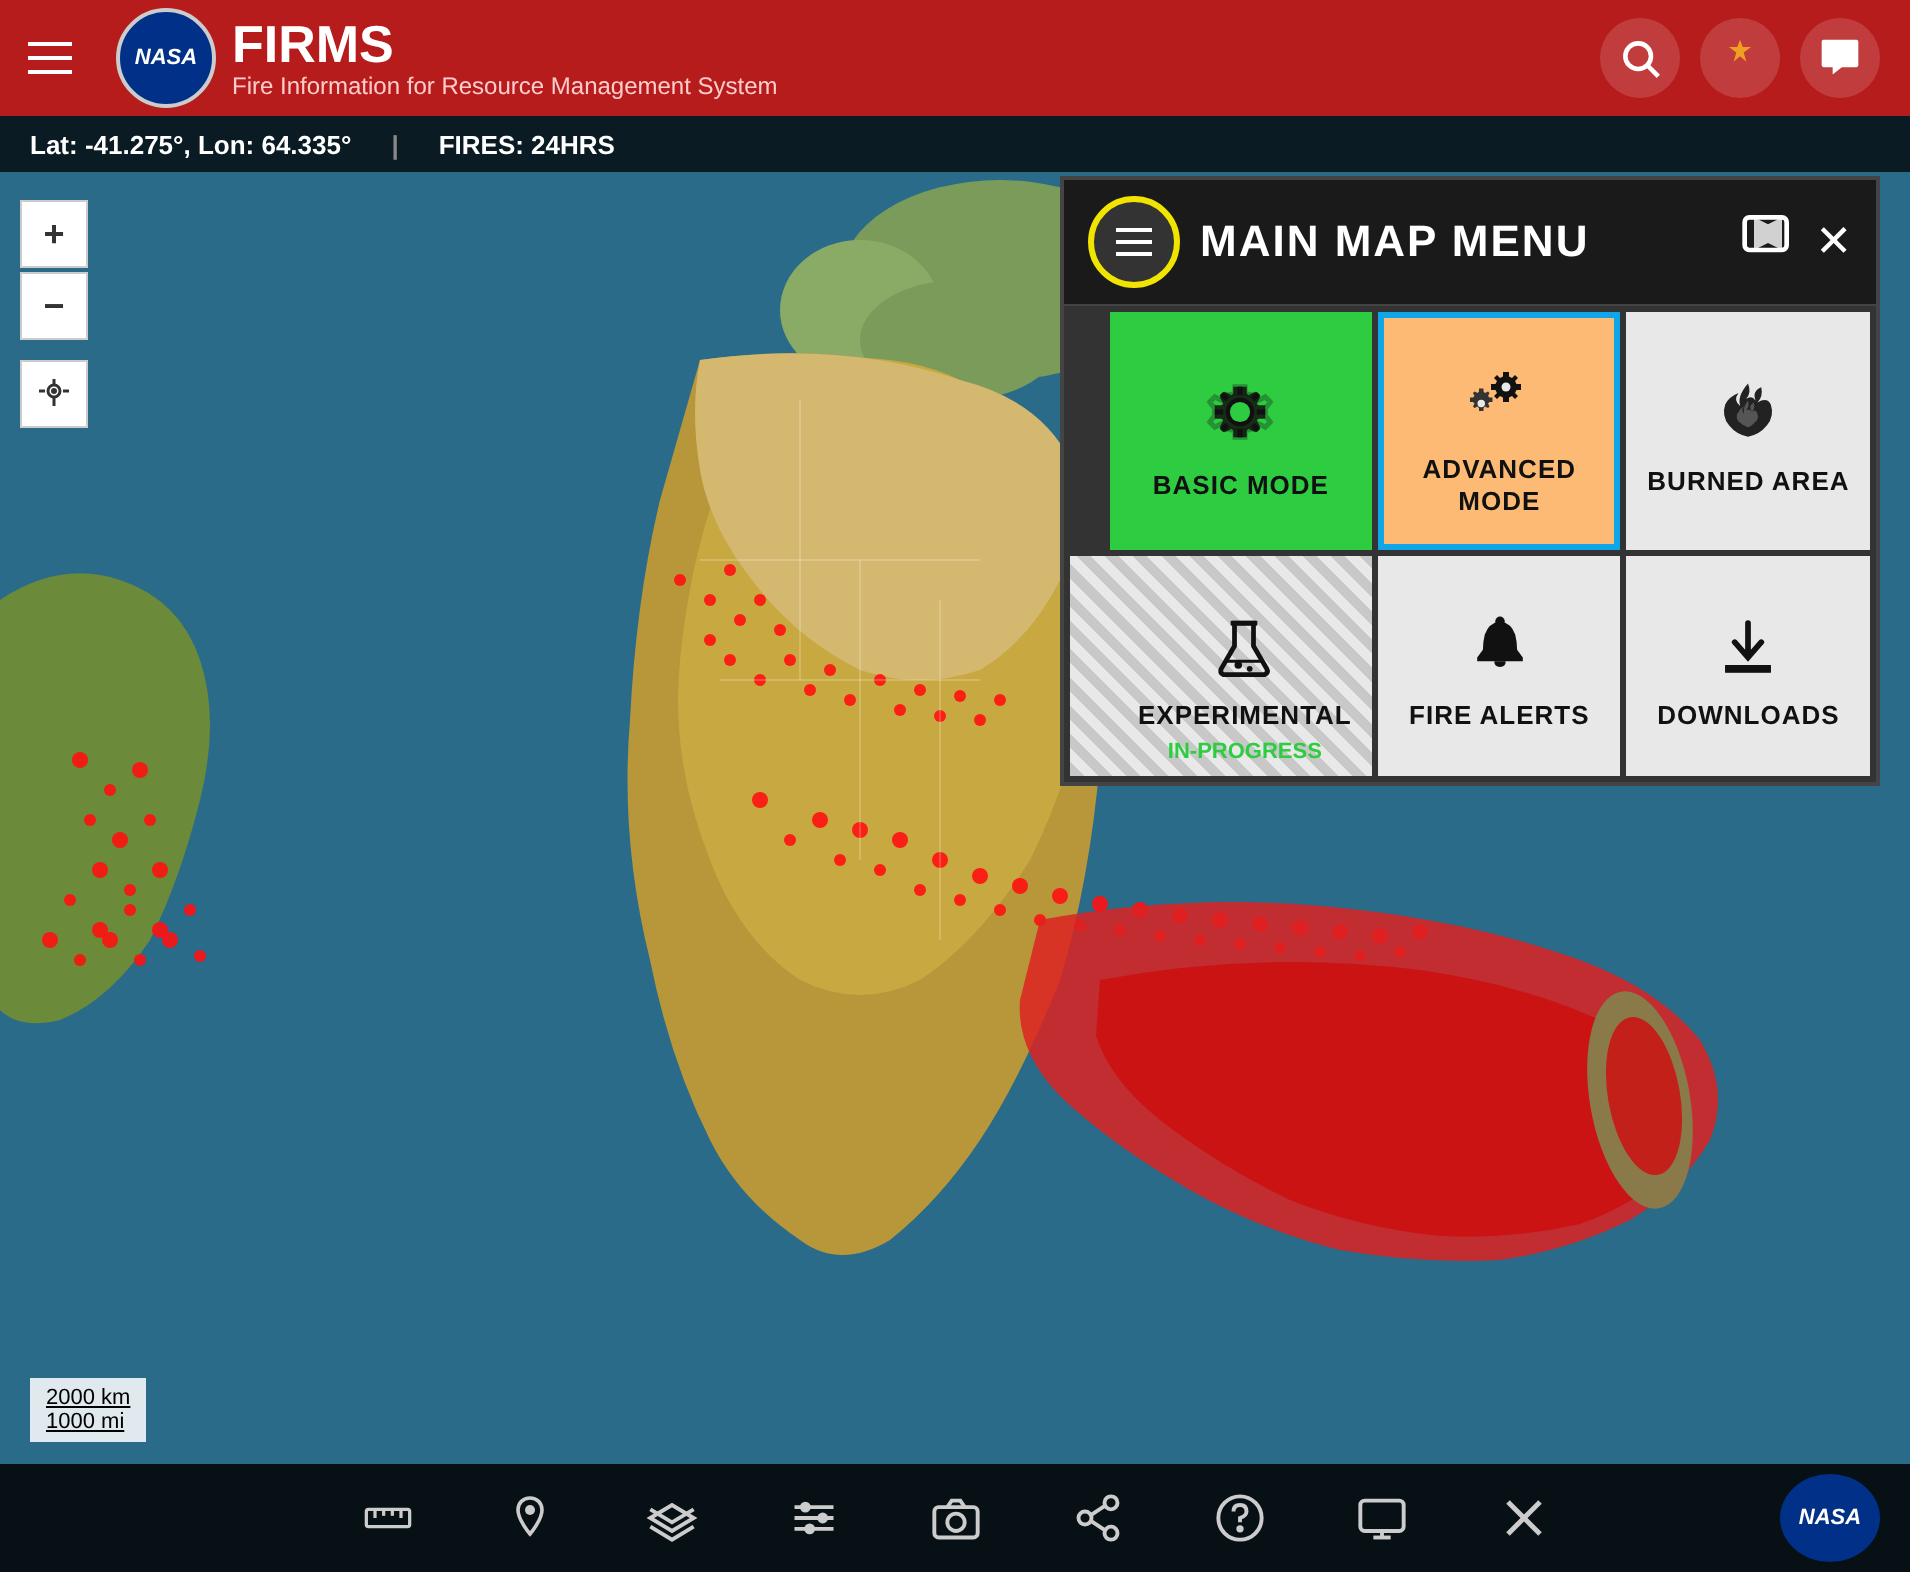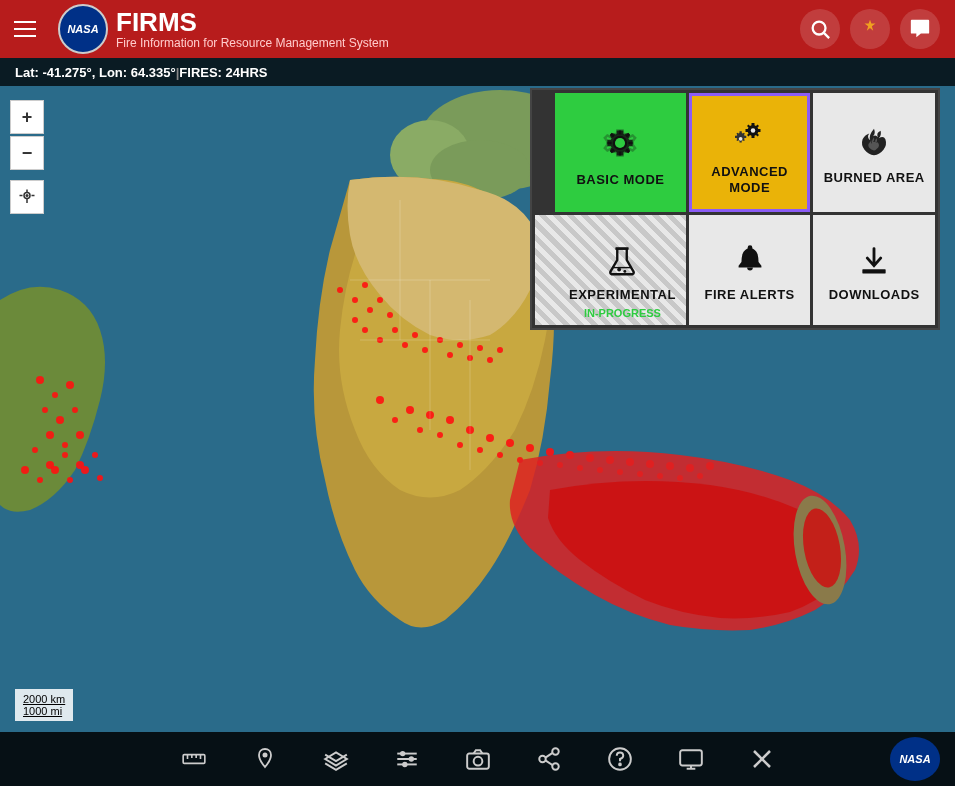--- a/index.html
+++ b/index.html
@@ -80,21 +80,21 @@
       display: flex; align-items: center; justify-content: center;
       cursor: pointer; font-size: 20px; color: white;
     }
 
     
     #info-bar {
       position: absolute;
       top: 58px; left: 0; width: 100%; height: 28px;
       background: rgba(0,0,0,0.75);
       display: flex; align-items: center; padding: 0 15px;
-      z-index: 100; 
+      z-index: 100; gap: 20px;
     }
 
     #info-bar span {
       color: white; font-size: 13px; font-weight: bold;
     }
 
     #info-bar .separator {
       color: #888; font-size: 13px;
     }
 
@@ -220,22 +220,22 @@
       cursor: pointer; min-height: 110px;
       position: relative;
     }
 
     .menu-item.active {
       background: #2ecc40;
       margin-left: 20px;
     }
 
     .menu-item.highlighted {
-      background: #eab308;
-      border: 3px solid #8b5cf6;
+      background: #fdba74;
+      border: 3px solid #0ea5e9;
     }
 
     .menu-item.striped {
       background: repeating-linear-gradient(
         45deg,
         #c8c8c8,
         #c8c8c8 5px,
         #e8e8e8 5px,
         #e8e8e8 10px
       );
@@ -421,20 +421,37 @@
 </div>
 
 <div id="scale-bar">
   <div id="scale-bar-inner">
     <div>2000 km</div>
     <div>1000 mi</div>
   </div>
 </div>
 
 <div id="main-menu">
+  <div id="menu-header">
+    <div id="menu-hamburger-circle">
+      <div id="menu-hamburger-lines">
+        <span></span>
+          <span></span>
+          <span></span>
+      </div>
+    </div>
+    <div id="menu-title">MAIN MAP MENU</div>
+    <span id="menu-help-btn">
+      <svg width="28" height="28" viewBox="0 0 24 24" fill="white">
+        <rect x="2" y="4" width="18" height="14" rx="2" fill="none" stroke="white" stroke-width="2"></rect>
+        <polygon points="12,7 18,4 18,18 12,15 6,18 6,4" fill="white" opacity="0.8"></polygon>
+      </svg>
+    </span>
+    <span id="menu-close-btn">✕</span>
+  </div>
 
   <div id="menu-grid">
 
     <div class="menu-item active">
       <svg class="gear-svg" viewBox="0 0 50 50">
         <g fill="#111">
           <path d="M25 17 A8 8 0 1 0 25 33 A8 8 0 1 0 25 17 Z"></path>
           <path d="M22 10 L22 14 A11 11 0 0 0 14 18 L10 16 L7 19 L10 23 A11 11 0 0 0 10 27 L7 31 L10 34 L14 32 A11 11 0 0 0 22 36 L22 40 L28 40 L28 36 A11 11 0 0 0 36 32 L40 34 L43 31 L40 27 A11 11 0 0 0 40 23 L43 19 L40 16 L36 18 A11 11 0 0 0 28 14 L28 10 Z" opacity="0.3" fill="none" stroke="#111" stroke-width="3"></path>
         </g>
         <circle cx="25" cy="25" r="7" fill="none" stroke="#111" stroke-width="3"></circle>

